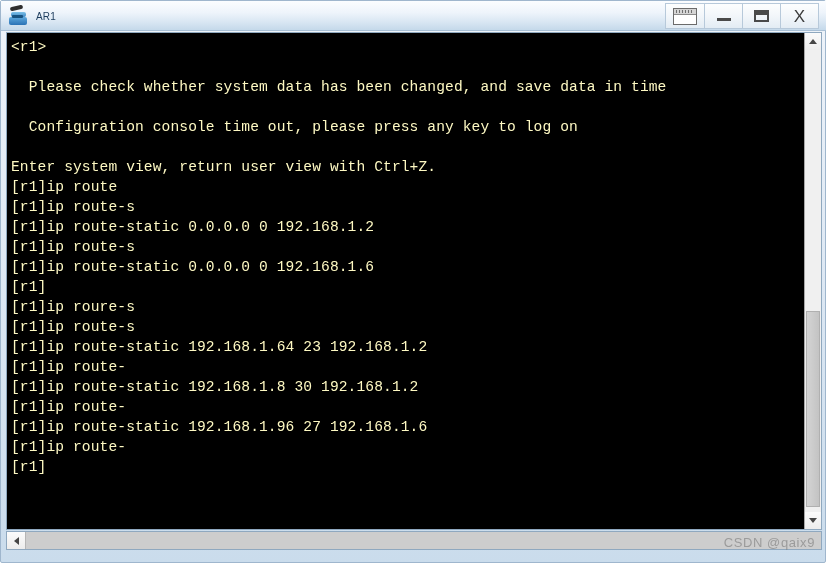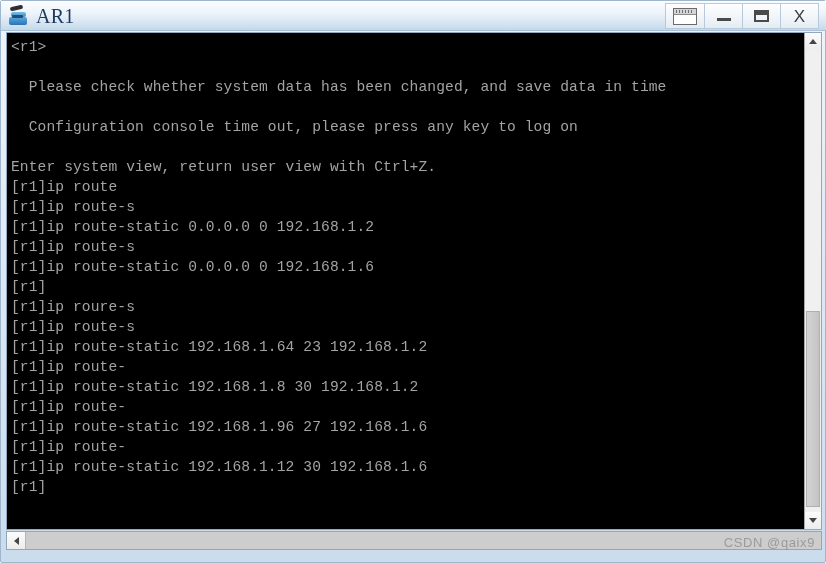--- a/index.html
+++ b/index.html
@@ -45,23 +45,23 @@
     align-items: center;
     gap: 6px;
   }
   .app-icon {
     width: 22px;
     height: 22px;
     position: relative;
     flex: none;
   }
   .title-text {
-    font-size: 20px;
+    font-size: 10px;
     color: #1b3b5c;
-    font-family: Liberation Serif, serif;
+    font-family: Liberation Sans, sans-serif;
     letter-spacing: 0.2px;
     white-space: nowrap;
   }
 
   
   .winbtns {
     position: absolute;
     right: 8px; top: 2px;
     display: flex;
     align-items: stretch;
@@ -154,21 +154,21 @@
     position: relative;
     overflow: hidden;
     padding: 4px 0 0 4px;
     box-sizing: border-box;
   }
   .term-line {
     font-family: "Liberation Mono", "DejaVu Sans Mono", monospace;
     font-size: 14.6px;
     line-height: 20px;
     height: 20px;
-    color: #a3a3a3;
+    color: #fef9c3;
     white-space: pre;
     letter-spacing: 0.1px;
   }
 
   
   .vscroll {
     flex: none;
     width: 17px;
     background: #f0f0f0;
     border-left: 1px solid #a8a8a8;
@@ -332,21 +332,20 @@
           <div class="term-line">[r1]ip route-static 0.0.0.0 0 192.168.1.6</div>
           <div class="term-line">[r1]</div>
           <div class="term-line">[r1]ip roure-s</div>
           <div class="term-line">[r1]ip route-s</div>
           <div class="term-line">[r1]ip route-static 192.168.1.64 23 192.168.1.2</div>
           <div class="term-line">[r1]ip route-</div>
           <div class="term-line">[r1]ip route-static 192.168.1.8 30 192.168.1.2</div>
           <div class="term-line">[r1]ip route-</div>
           <div class="term-line">[r1]ip route-static 192.168.1.96 27 192.168.1.6</div>
           <div class="term-line">[r1]ip route-</div>
-          <div class="term-line">[r1]ip route-static 192.168.1.12 30 192.168.1.6</div>
           <div class="term-line">[r1]</div>
         </div>
 
       <div class="vscroll">
         <div class="vscroll-btn up">
           <span class="arrow-up"></span>
         </div>
         <div class="vscroll-thumb"></div>
         <div class="vscroll-btn down">
           <span class="arrow-down"></span>

